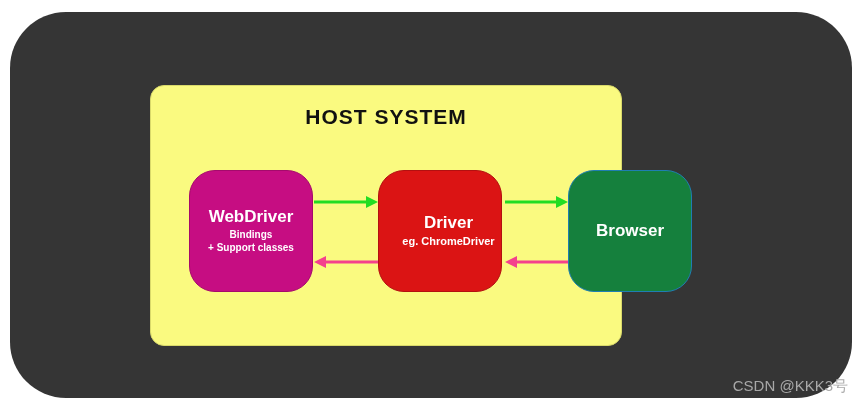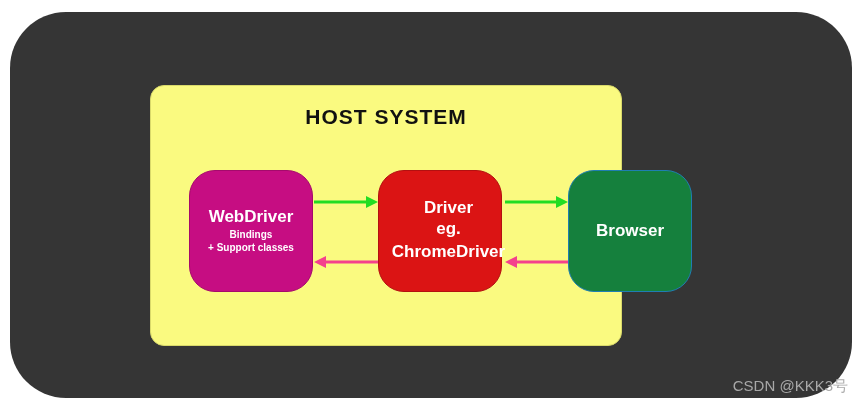--- a/index.html
+++ b/index.html
@@ -74,21 +74,21 @@
   .node-title {
     font-size: 17px;
     font-weight: 700;
     line-height: 1.2;
   }
   .node-line {
     font-size: 10px;
     font-weight: 700;
     line-height: 1.35;
   }
-  .node-driver .node-line { font-size: 17px; }
+  .node-driver .node-line { font-size: 11px; }
   .watermark {
     position: absolute;
     right: 14px;
     bottom: 8px;
     font-size: 15px;
     color: #A8A8A8;
   }
 </style>
 </head>
 <body>

